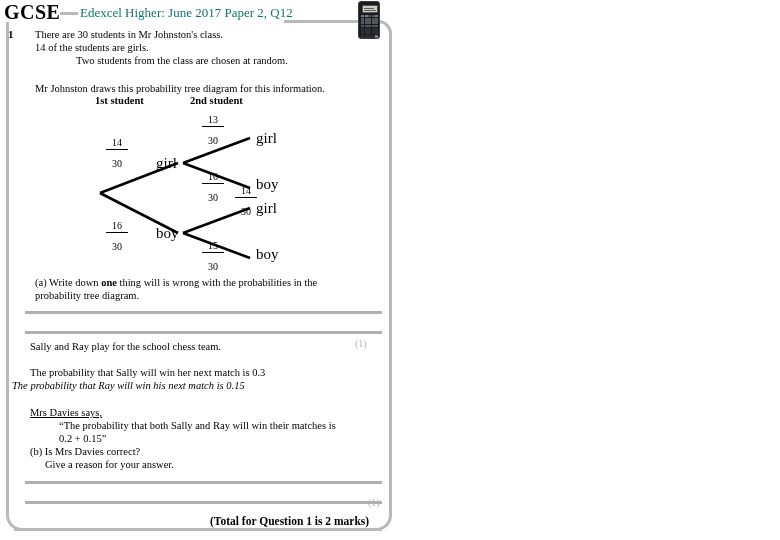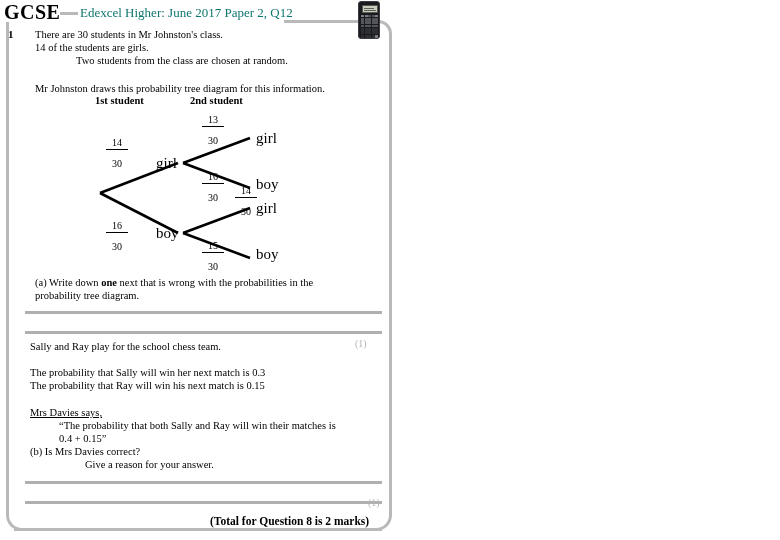--- a/index.html
+++ b/index.html
@@ -366,38 +366,38 @@
       <span class="num">14</span>
       <span class="den">30</span>
     </div>
     <div class="frac" style="left:122px; top:148px;">
       <span class="num">15</span>
       <span class="den">30</span>
     </div>
   </div>
 
   <div class="txt" style="left:35px; top:276px;">
-    <span>(a) Write down </span><span class="bold-inline">one</span><span> next that is wrong with the probabilities in the</span>
+    <span>(a) Write down </span><span class="bold-inline">one</span><span> thing will is wrong with the probabilities in the</span>
   </div>
   <div class="txt" style="left:35px; top:289px;">probability tree diagram.</div>
 
   <div class="ansline" style="left:25px; top:311px; width:357px;"></div>
   <div class="ansline" style="left:25px; top:331px; width:357px;"></div>
   <div class="marks" style="left:355px; top:338px;">(1)</div>
 
   <div class="txt" style="left:30px; top:340px;">Sally and Ray play for the school chess team.</div>
   <div class="txt" style="left:30px; top:366px;">The probability that Sally will win her next match is 0.3</div>
-  <div class="txt" style="left:30px; top:379px;">The probability that Ray will win his next match is 0.15</div>
+  <div class="txt" style="left:12px; top:379px;font-style:italic;">The probability that Ray will win his next match is 0.15</div>
 
   <div class="txt" style="left:30px; top:406px;text-decoration:underline;">Mrs Davies says,</div>
   <div class="txt" style="left:59px; top:419px;">“The probability that both Sally and Ray will win their matches is</div>
-  <div class="txt" style="left:59px; top:432px;">0.4 + 0.15”</div>
+  <div class="txt" style="left:59px; top:432px;">0.2 + 0.15”</div>
 
   <div class="txt" style="left:30px; top:445px;">(b) Is Mrs Davies correct?</div>
-  <div class="txt" style="left:45px; top:458px;margin-left:40px;">Give a reason for your answer.</div>
+  <div class="txt" style="left:45px; top:458px;">Give a reason for your answer.</div>
 
   <div class="ansline" style="left:25px; top:481px; width:357px;"></div>
   <div class="ansline" style="left:25px; top:501px; width:357px;"></div>
   <div class="marks" style="left:368px; top:497px;">(1)</div>
 
-  <div class="total" style="left:210px; top:514px;">(Total for Question 8 is 2 marks)</div>
+  <div class="total" style="left:210px; top:514px;">(Total for Question 1 is 2 marks)</div>
 
 </div>
 
 </body></html>

